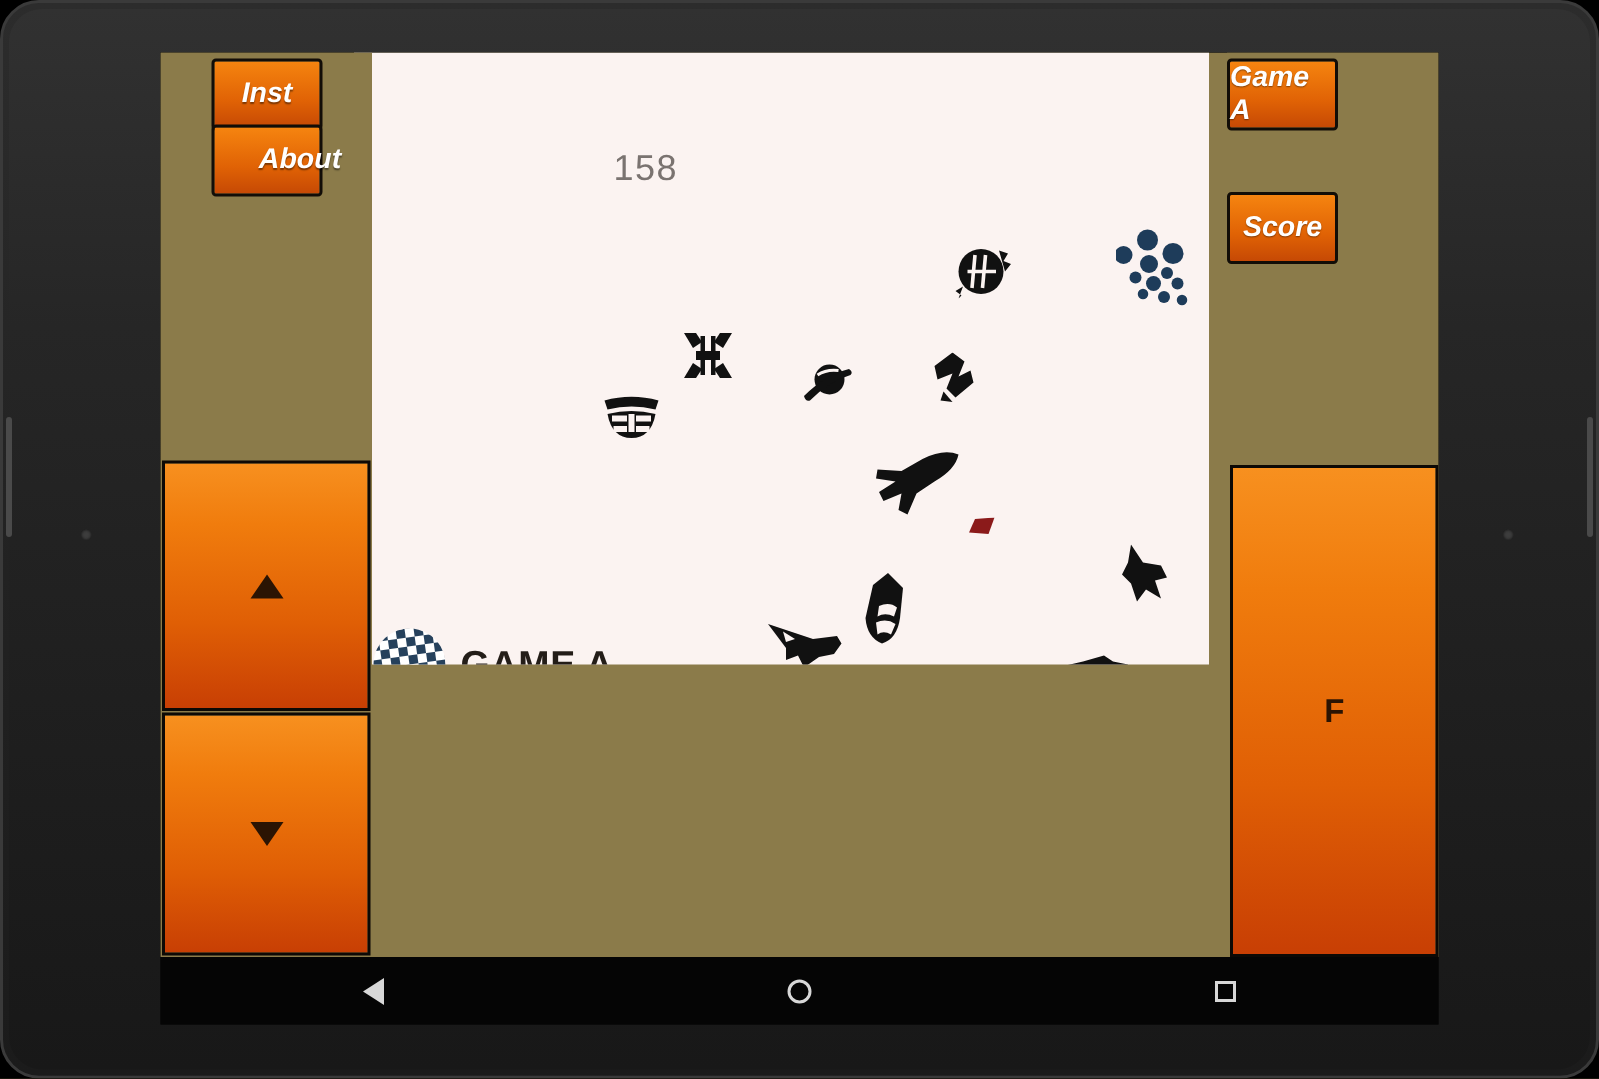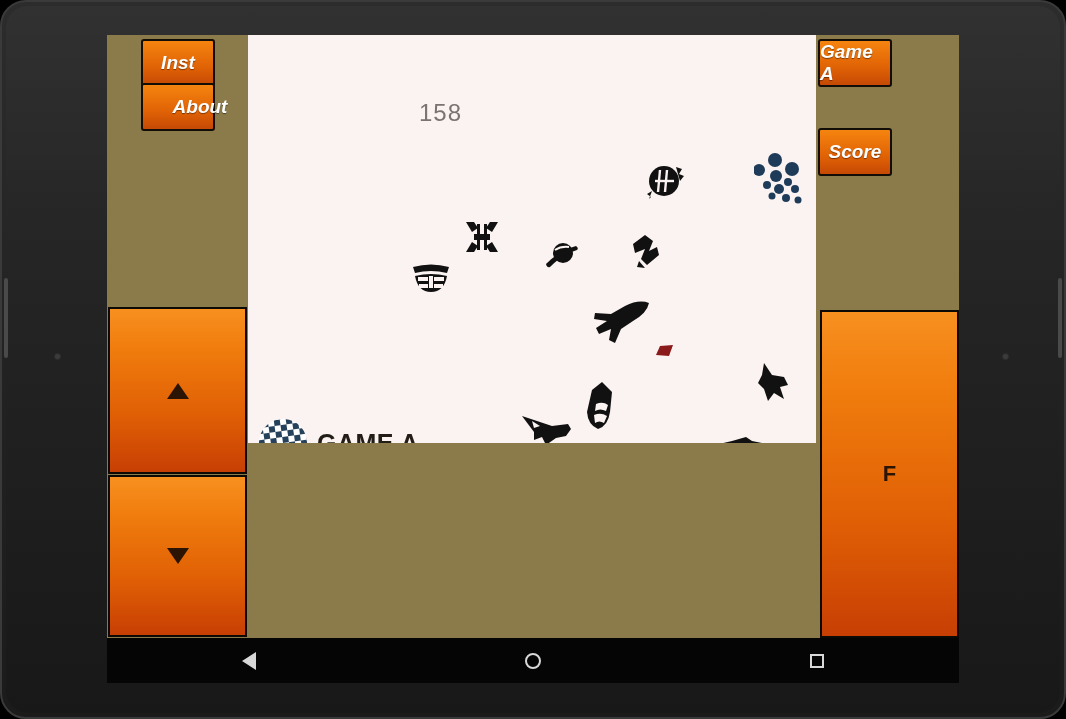--- a/index.html
+++ b/index.html
@@ -43,21 +43,21 @@
   }
 
   
   .app {
     position: absolute; left: 0; top: 0; width: 852px; height: 603px;
     background: #8b7b4a;
   }
 
   
   .field {
-    position: absolute; left: 139px; top: 0; width: 570px; height: 408px;
+    position: absolute; left: 129px; top: 0; width: 570px; height: 408px;
     background: #fbf3f1; overflow: hidden;
   }
   .field-floor {
     position: absolute; left: 141px; top: 475px; width: 570px; height: 128px;
     background: #8b7b4a;
   }
 
   
   .panel-left  { position: absolute; left: 0;   top: 0; width: 141px; height: 603px; background: #8b7b4a; }
   .panel-right { position: absolute; left: 711px; top: 0; width: 141px; height: 603px; background: #8b7b4a; }

